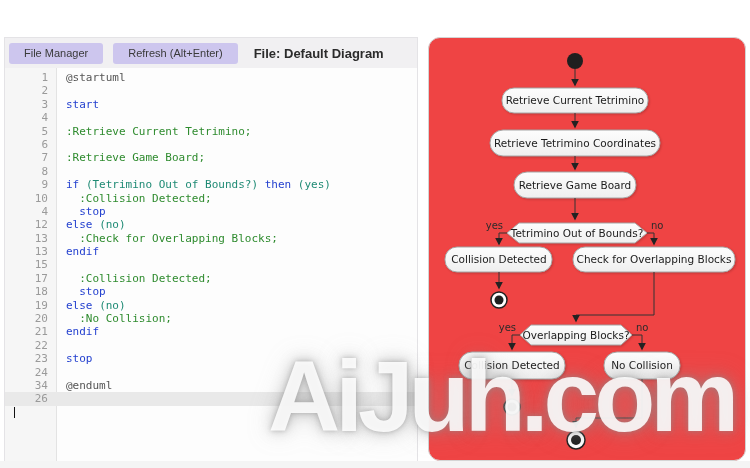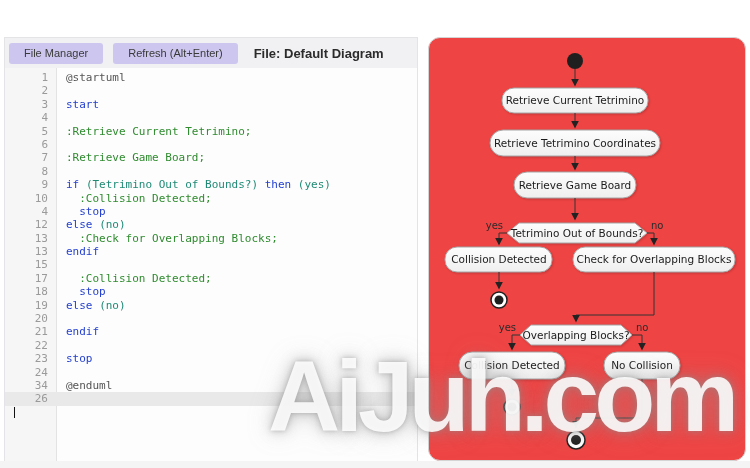--- a/index.html
+++ b/index.html
@@ -78,21 +78,21 @@
           <div class="row"><span class="ln">9</span><span class="code"><span class="tok-kw">if </span><span class="tok-cond">(Tetrimino Out of Bounds?)</span><span class="tok-kw"> then </span><span class="tok-cond">(yes)</span></span></div>
           <div class="row"><span class="ln">10</span><span class="code"><span class="tok-act">  :Collision Detected;</span></span></div>
           <div class="row"><span class="ln">4</span><span class="code"><span class="tok-kw">  stop</span></span></div>
           <div class="row"><span class="ln">12</span><span class="code"><span class="tok-kw">else </span><span class="tok-cond">(no)</span></span></div>
           <div class="row"><span class="ln">13</span><span class="code"><span class="tok-act">  :Check for Overlapping Blocks;</span></span></div>
           <div class="row"><span class="ln">13</span><span class="code"><span class="tok-kw">endif</span></span></div>
           <div class="row"><span class="ln">15</span><span class="code"></span></div>
           <div class="row"><span class="ln">17</span><span class="code"><span class="tok-act">  :Collision Detected;</span></span></div>
           <div class="row"><span class="ln">18</span><span class="code"><span class="tok-kw">  stop</span></span></div>
           <div class="row"><span class="ln">19</span><span class="code"><span class="tok-kw">else </span><span class="tok-cond">(no)</span></span></div>
-          <div class="row"><span class="ln">20</span></div>
+          <div class="row"><span class="ln">20</span><span class="code"><span class="tok-act">  :No Collision;</span></span></div>
           <div class="row"><span class="ln">21</span><span class="code"><span class="tok-kw">endif</span></span></div>
           <div class="row"><span class="ln">22</span><span class="code"></span></div>
           <div class="row"><span class="ln">23</span><span class="code"><span class="tok-kw">stop</span></span></div>
           <div class="row"><span class="ln">24</span><span class="code"></span></div>
           <div class="row"><span class="ln">34</span><span class="code"><span class="tok-meta">@enduml</span></span></div>
           <div class="row active"><span class="ln">26</span><span class="code"><span class="cursor"></span></span></div>
         </div>
     </div>
   </div>
 

